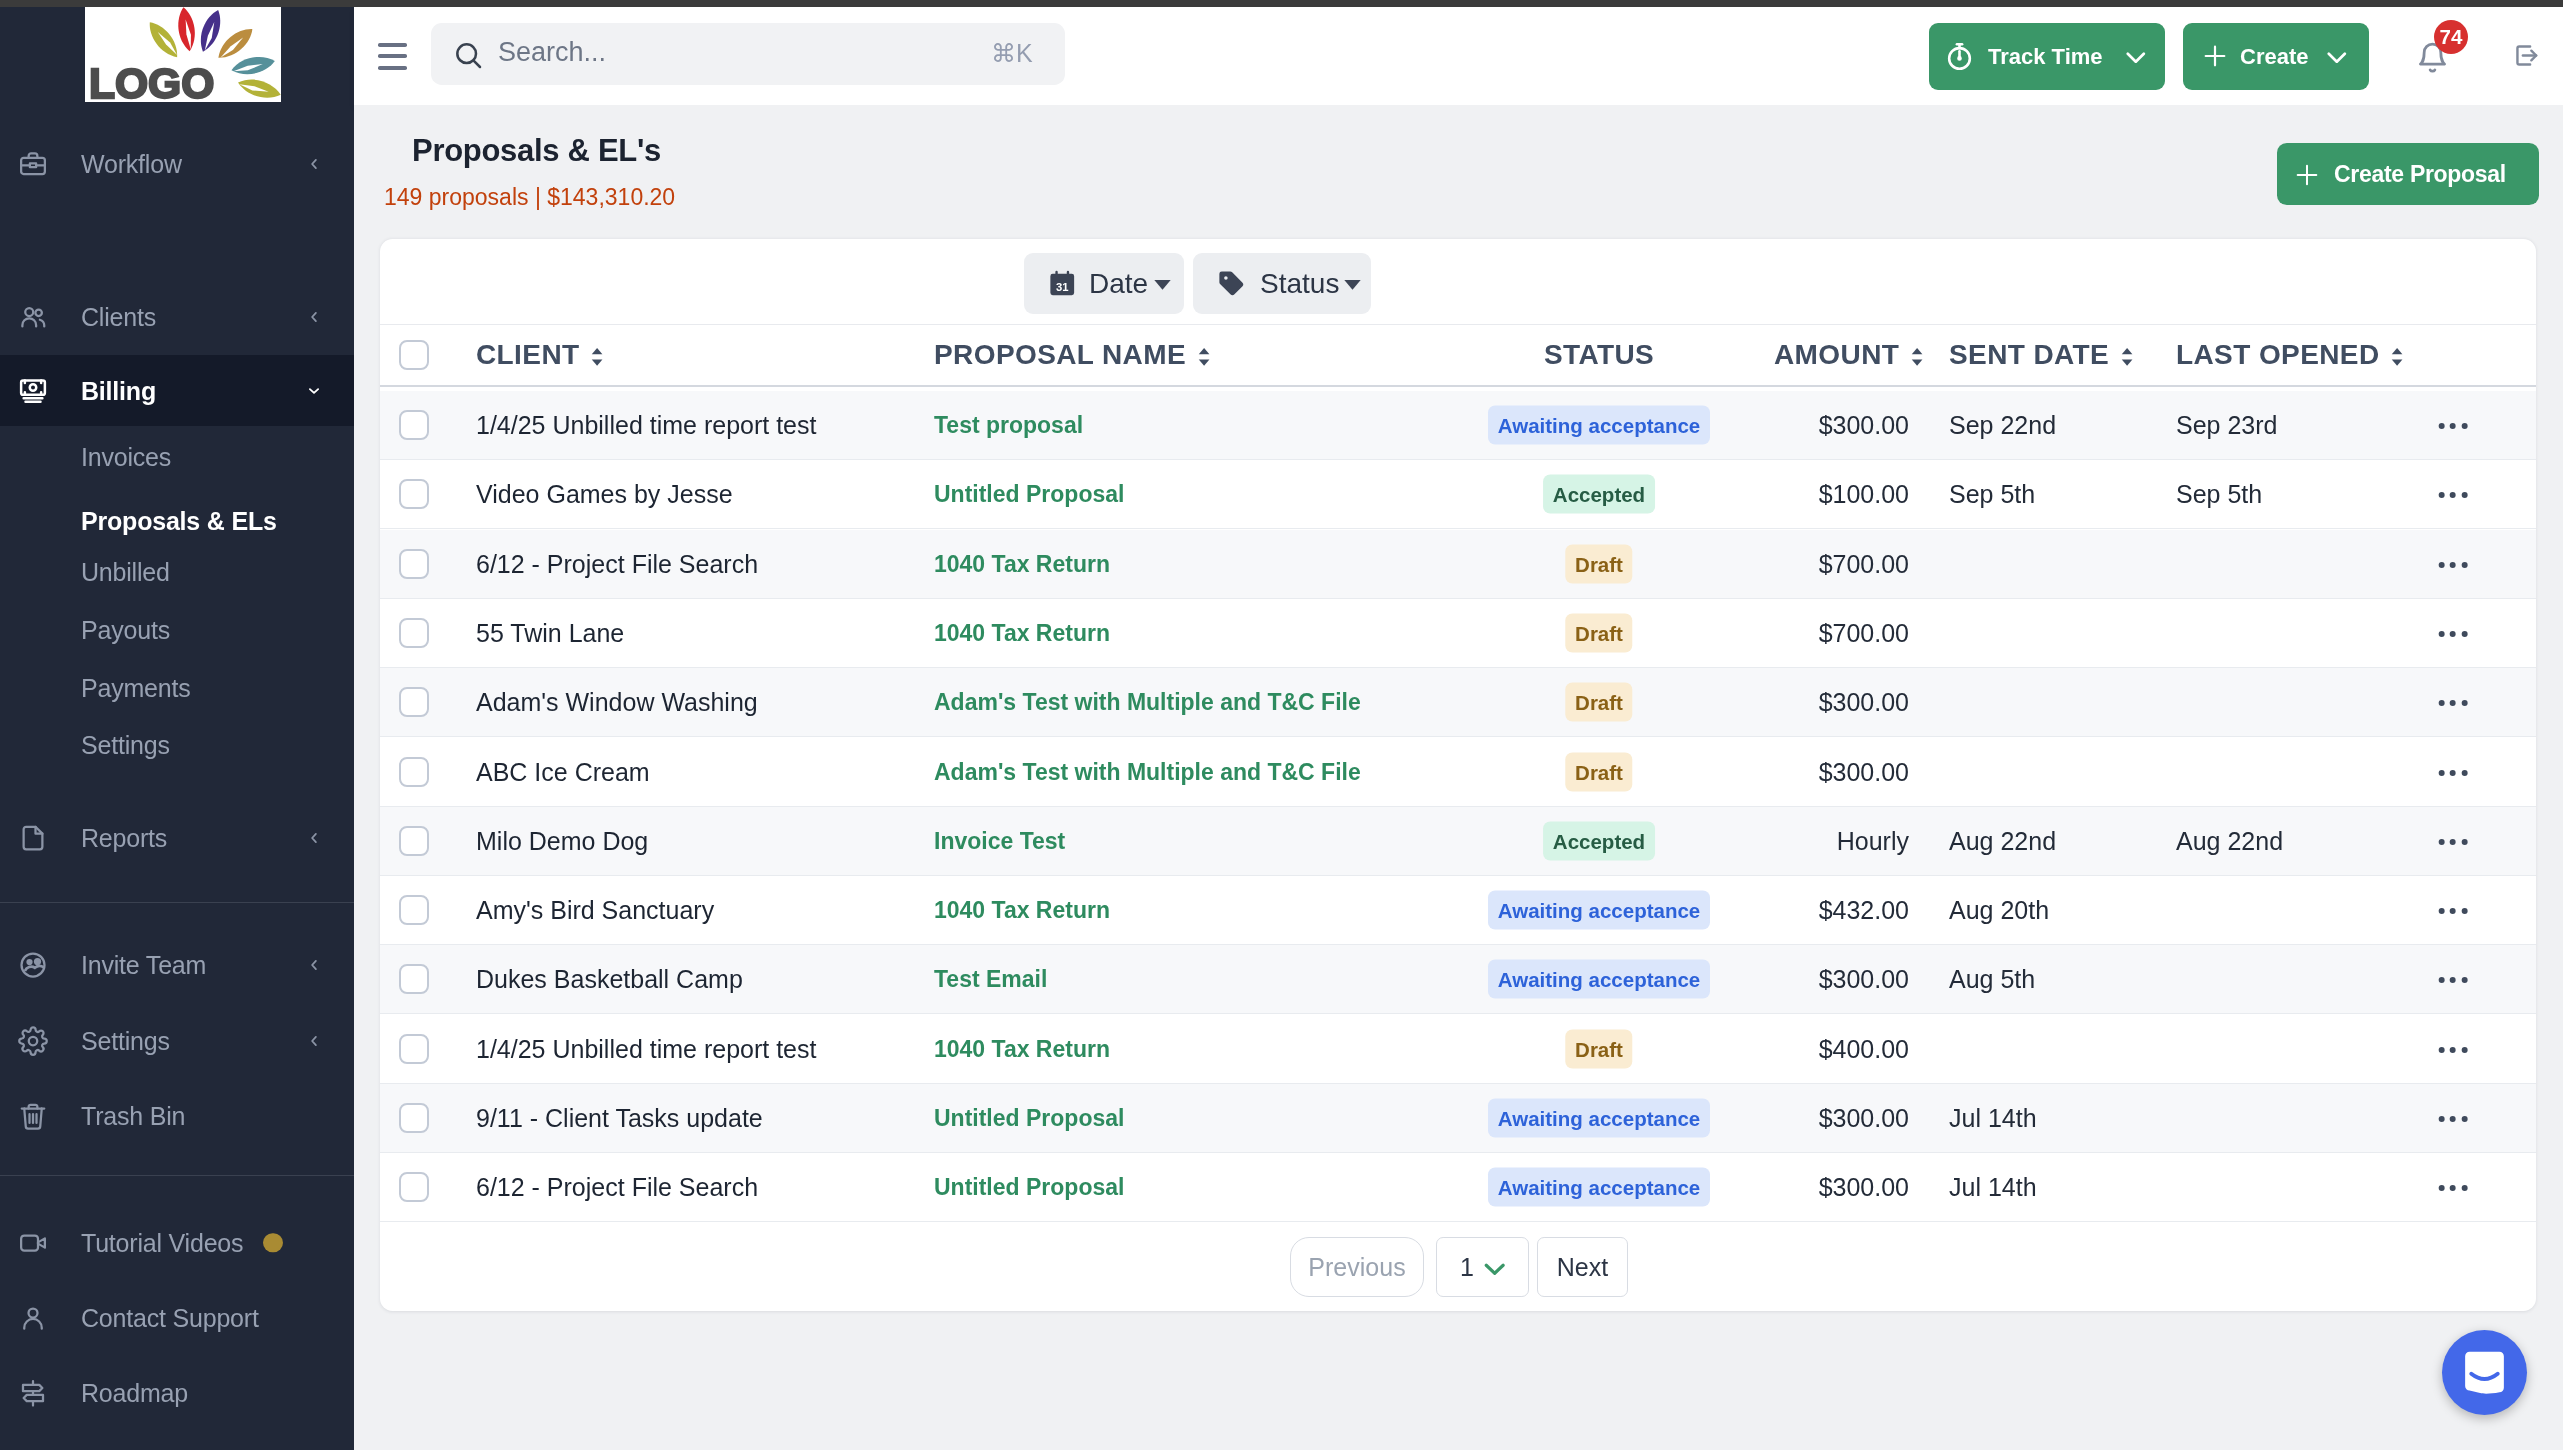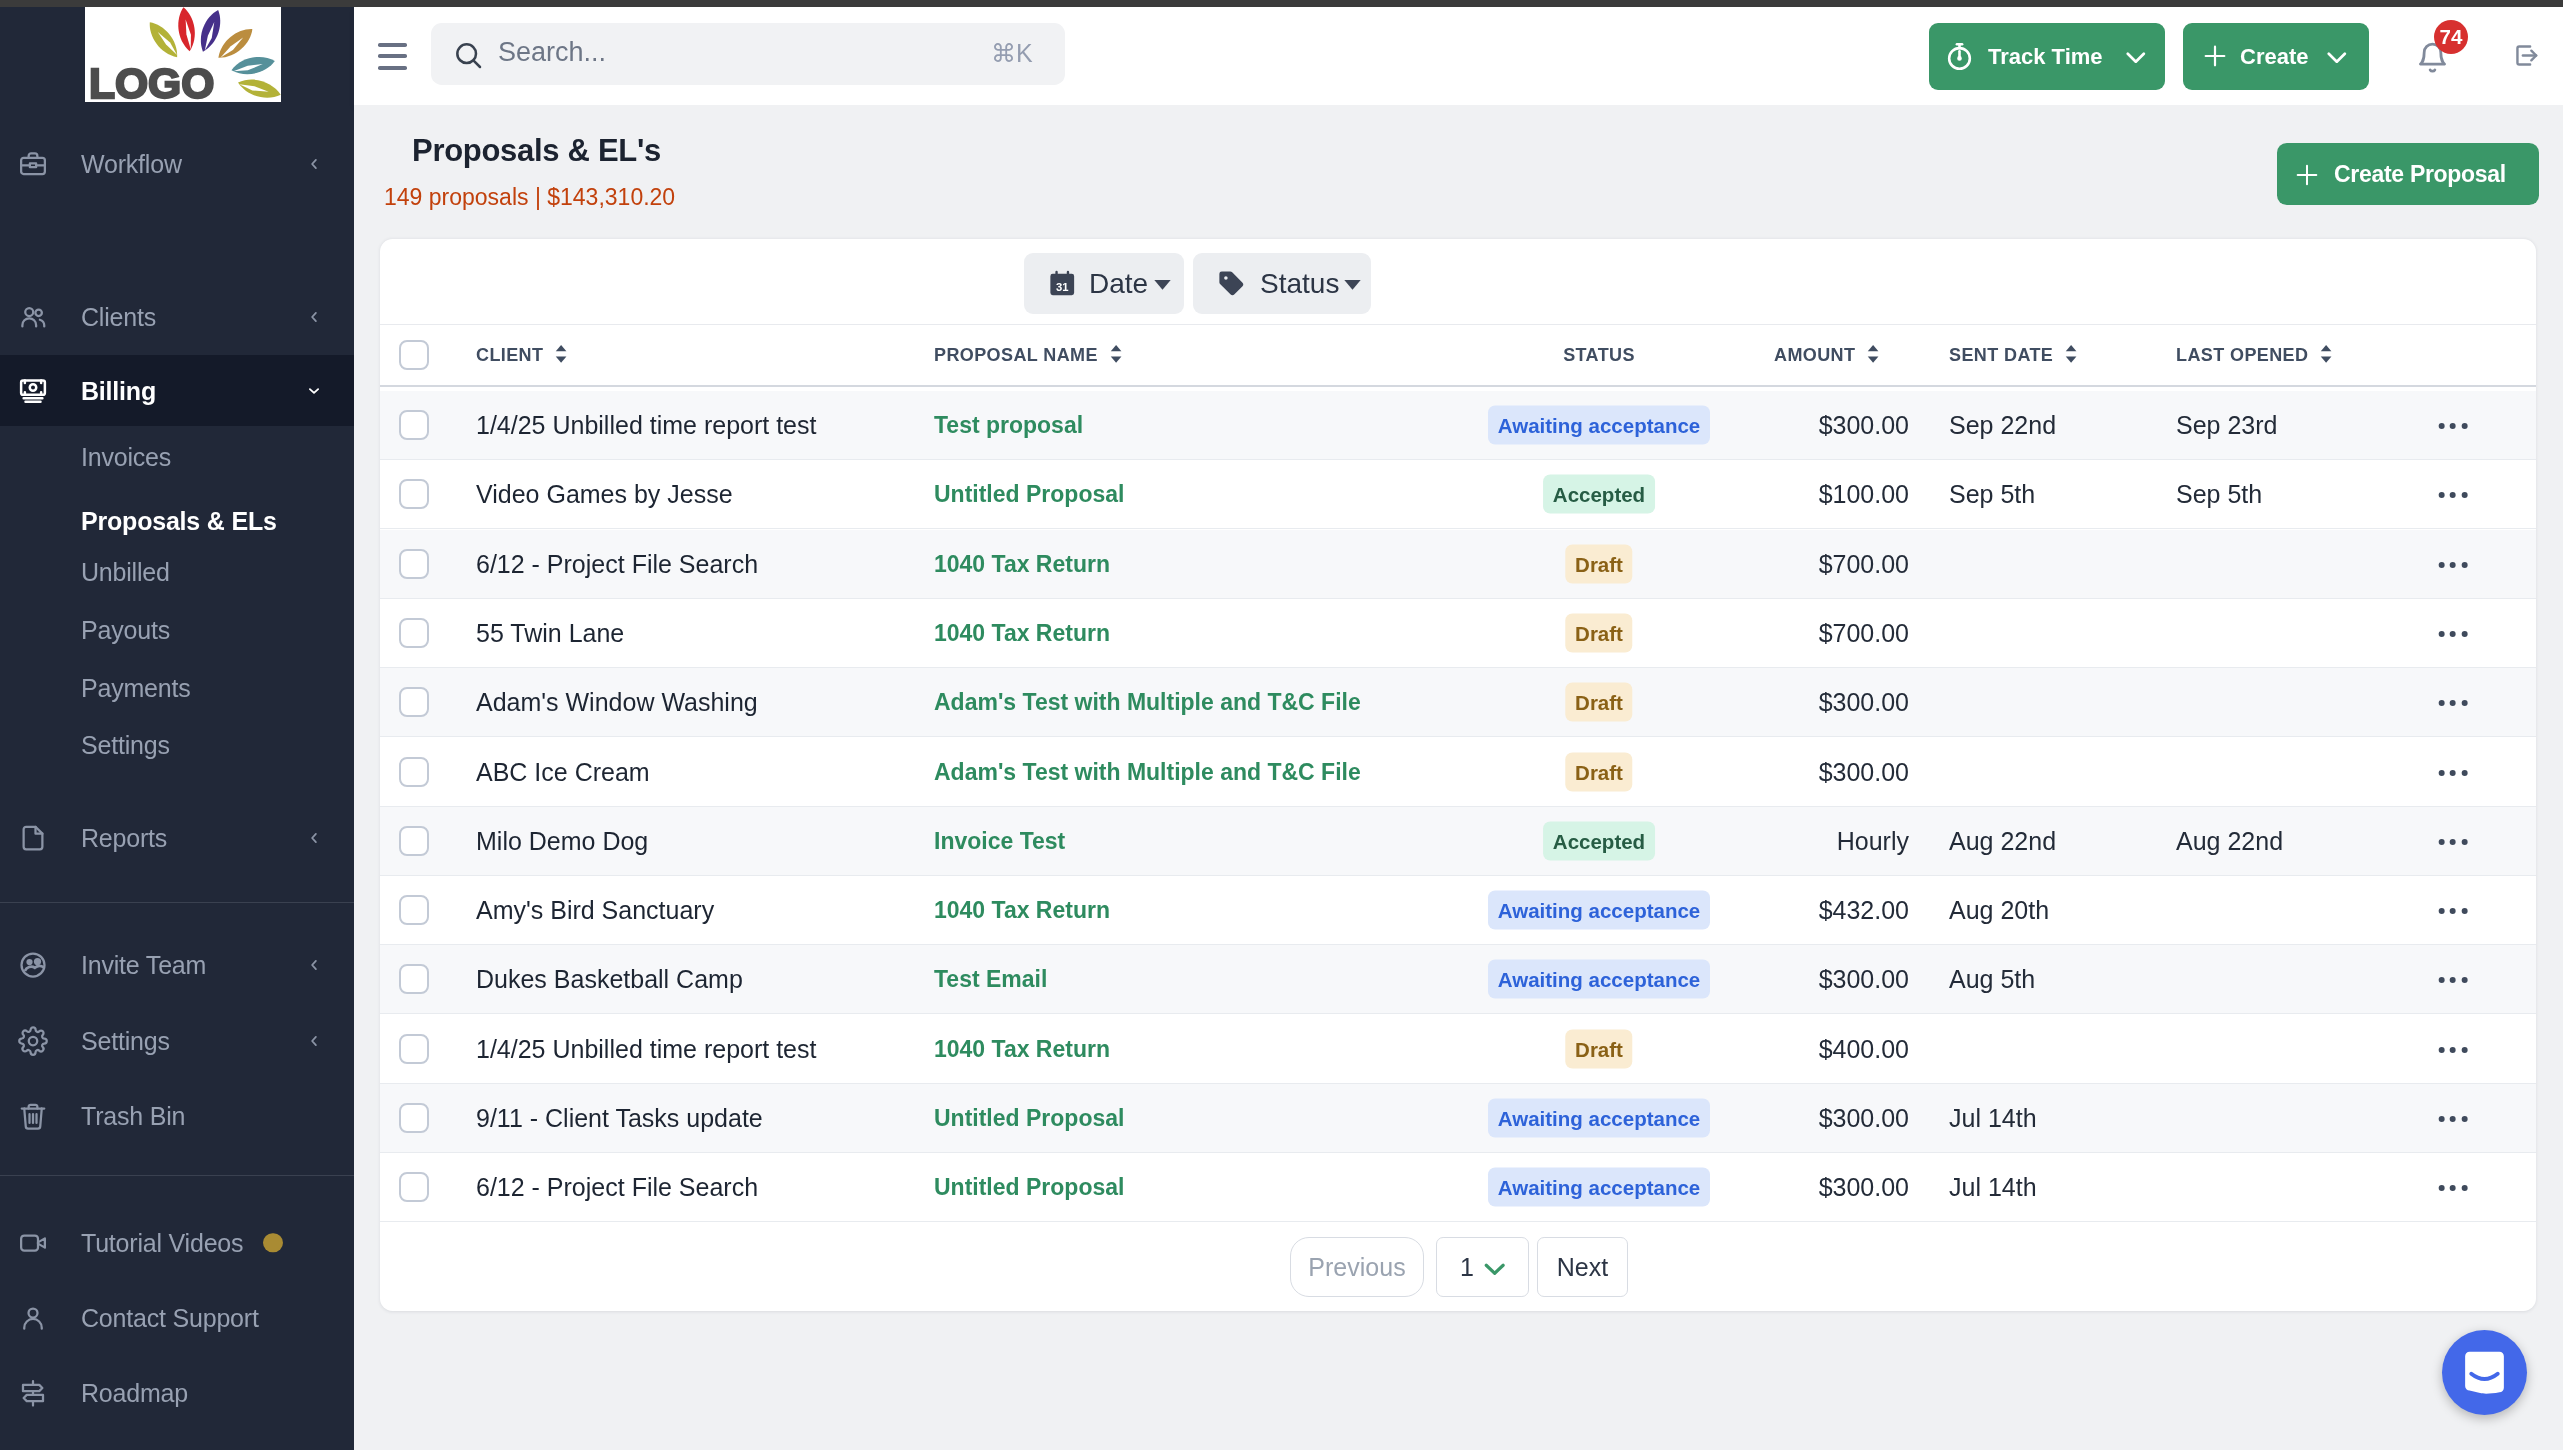--- a/index.html
+++ b/index.html
@@ -44,21 +44,21 @@
   #card { left:380px; top:239px; width:2156px; height:1072px; background:#fff; border-radius:12.5px; box-shadow:0 0.9px 3.6px rgba(30,40,60,.10); }
   #finput { position:absolute; left:15px; top:14.2px; width:619px; height:61px; border:1.8px solid #cbd2dc; border-radius:9px; background:#fff; }
   #finput .ph { position:absolute; left:65px; top:50%; transform:translateY(-50%); font-size:25px; color:#8d96a6; }
   .fbtn { position:absolute; top:14.2px; height:61px; border-radius:9px; background:#eceef1; }
   #fdate { left:644px; width:160px; }
   #fstatus { left:813px; width:178px; }
   .fbtn .t { position:absolute; top:50%; transform:translateY(-50%); font-size:28px; font-weight:500; color:#2c3545; }
 
   
   #thead { position:absolute; left:0; top:85px; width:2156px; height:63px; border-top:1.8px solid #e8eaee; border-bottom:2.7px solid #d4d8df; }
-  .hc { position:absolute; top:50%; transform:translateY(-50%); font-size:18px; font-weight:700; color:#404d61; letter-spacing:0.4px; white-space:nowrap; }
+  .hc { position:absolute; top:50%; transform:translateY(-50%); font-size:28px; font-weight:700; color:#404d61; letter-spacing:0.4px; white-space:nowrap; }
   .sorti { display:inline-block; vertical-align:-2.7px; margin-left:10.7px; }
   .row { position:absolute; left:0; width:2156px; height:69px; border-bottom:1.8px solid #e8ebef; }
   .row.odd { background:#f7f8fa; }
   .cell { position:absolute; top:50%; transform:translateY(-50%); white-space:nowrap; }
   .cb { position:absolute; left:18.7px; top:50%; transform:translateY(-50%); width:30px; height:30px; border:2.7px solid #c3cad6; border-radius:8px; background:#fff; }
   .client { left:96px; font-size:25px; color:#1d2532; }
   .prop { left:554px; font-size:23px; font-weight:700; color:#2e8b5f; }
   .badge { left:1219px; transform:translate(-50%,-50%); height:39px; line-height:39px; padding:0 9.8px; border-radius:7.1px; font-size:20.5px; font-weight:700; }
   .b-blue { background:#dbe6fb; color:#2d62d9; }
   .b-green { background:#d6f4e6; color:#265c44; }

